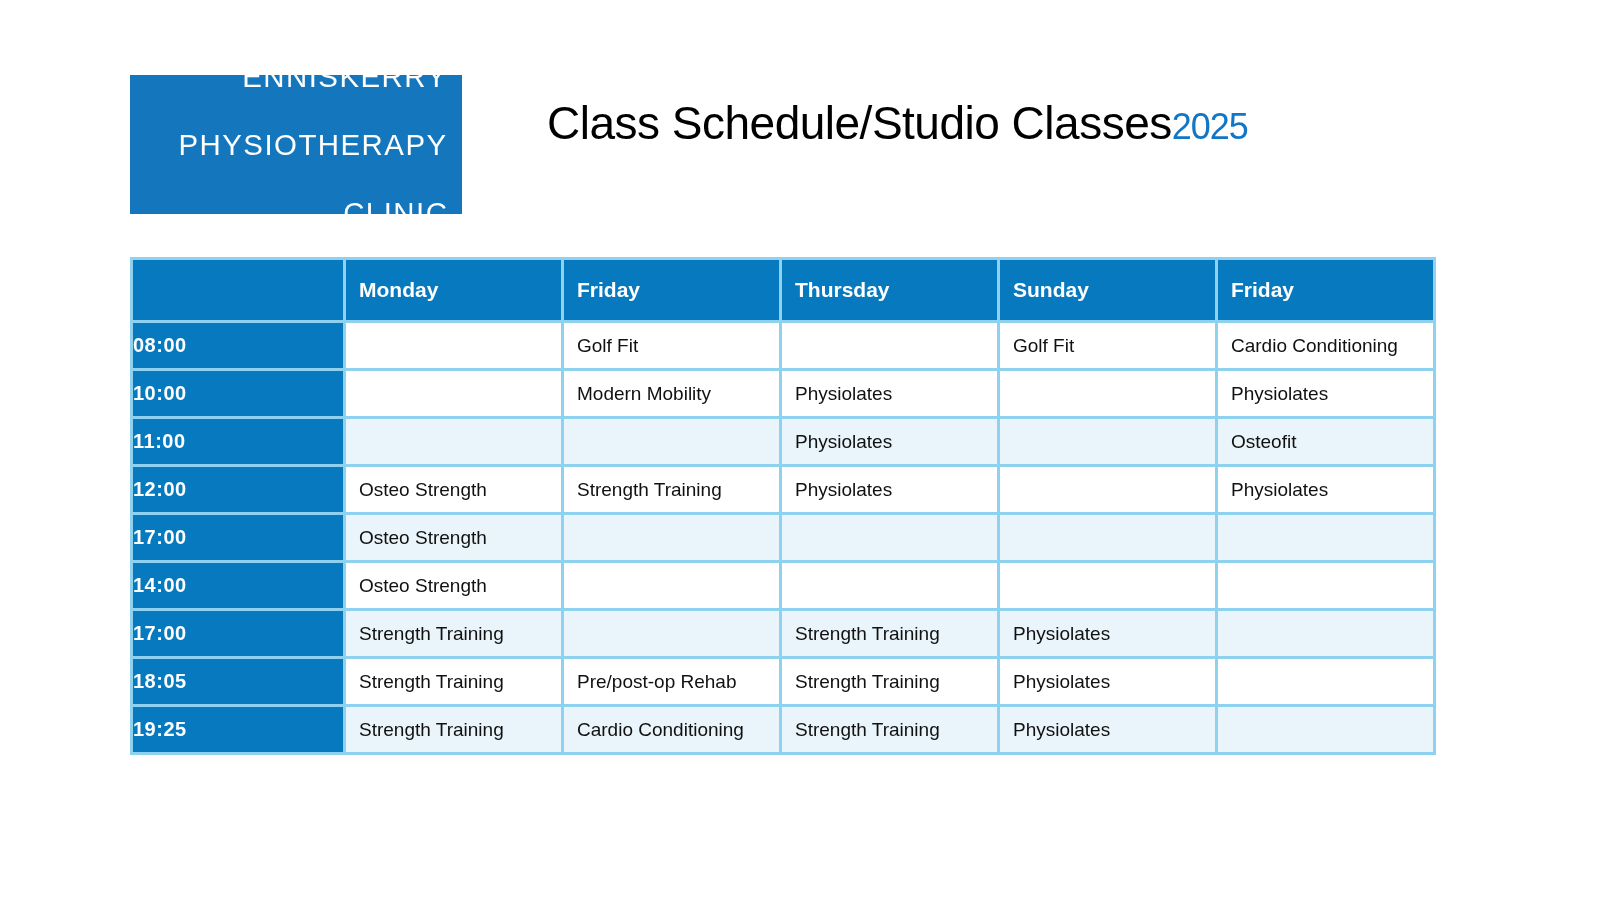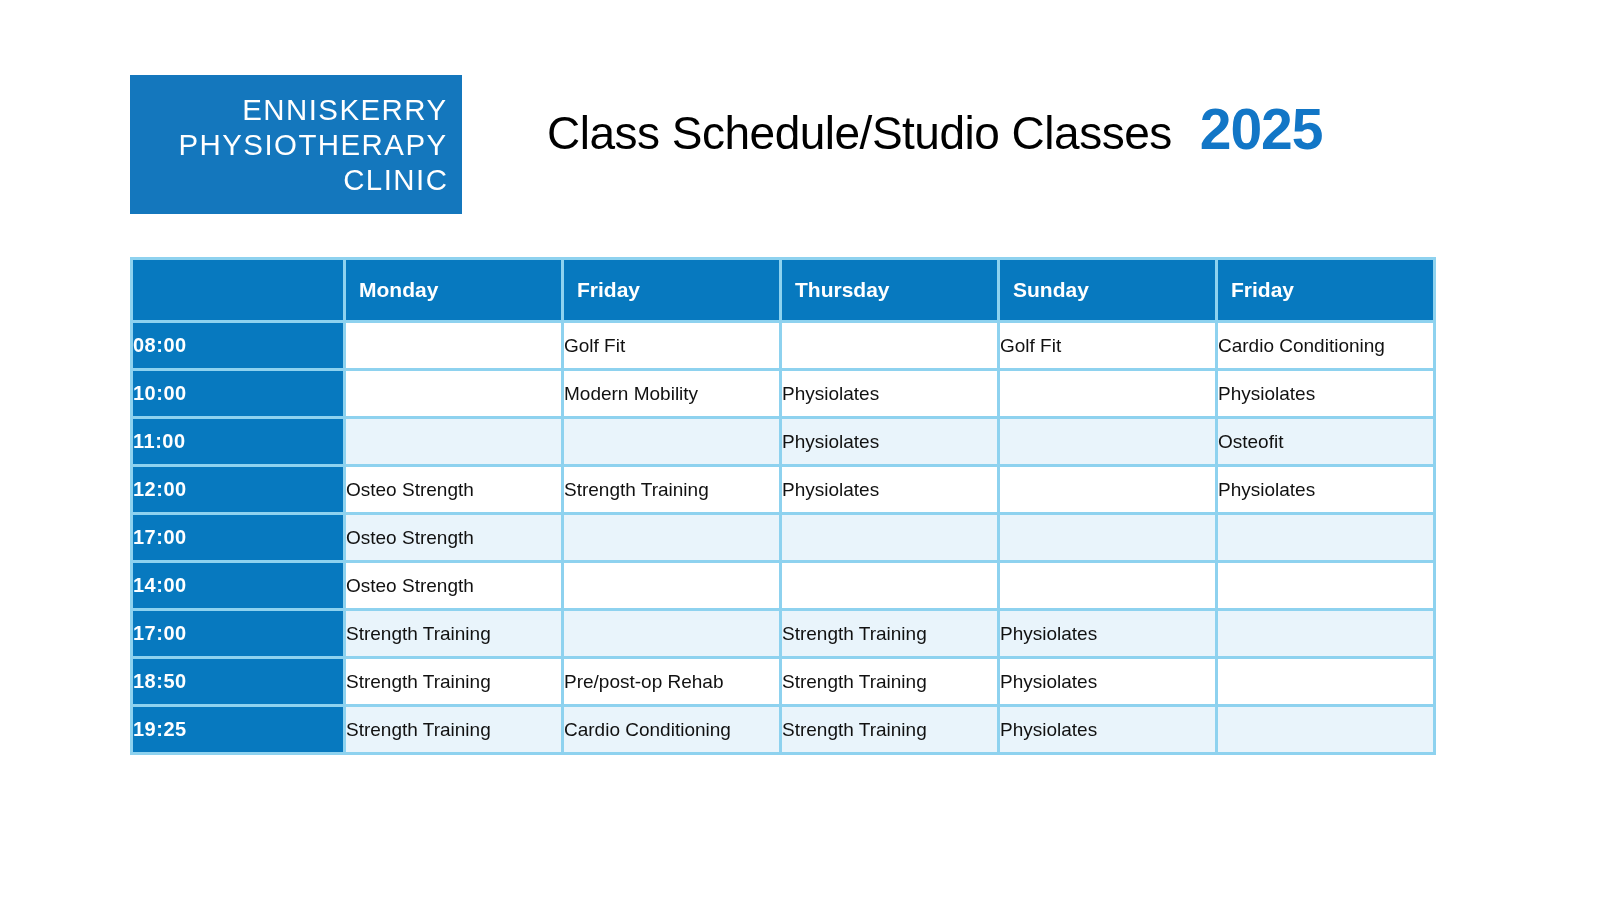--- a/index.html
+++ b/index.html
@@ -11,43 +11,43 @@
     --cell-text:#111111;
   }
   *{margin:0;padding:0;box-sizing:border-box;}
   html,body{width:1600px;height:900px;background:#ffffff;overflow:hidden;
     font-family:"Liberation Sans",sans-serif;}
   .page{position:relative;width:1600px;height:900px;background:#ffffff;}
 
   
   .logo{position:absolute;left:130px;top:75px;width:332px;height:139px;
     background:var(--brand-blue);display:flex;flex-direction:column;
-    justify-content:center;align-items:flex-end;padding-right:14px;}
+    justify-content:center;align-items:flex-end;padding-right:14px;gap:33px;}
   .logo-line{color:#ffffff;font-size:30px;line-height:35px;font-weight:100;
     letter-spacing:1.5px;transform:scaleX(0.98);transform-origin:right center;
     white-space:nowrap;}
 
   
   .title-wrap{position:absolute;left:547px;top:96px;display:flex;
-    align-items:baseline;gap:28px;white-space:nowrap;}
+    align-items:baseline;white-space:nowrap;}
   .page-title{font-size:46px;color:#000000;letter-spacing:-0.5px;font-weight:500;}
-  .year{font-size:57px;font-weight:bold;color:var(--year-blue);letter-spacing:-1px;}
+  .year{font-size:36px;font-weight:normal;color:var(--year-blue);letter-spacing:-1px;}
 
   
   table.schedule{position:absolute;left:130px;top:257px;width:1306px;
     border-collapse:separate;border-spacing:3px;background:var(--border-blue);
     table-layout:fixed;}
   th,td{vertical-align:middle;text-align:left;overflow:hidden;white-space:nowrap;}
   th.corner{background:var(--table-blue);height:60px;}
   th.day-head{background:var(--table-blue);color:#ffffff;font-size:21px;
     font-weight:bold;height:60px;padding-left:13px;}
   th.time-cell{background:var(--table-blue);color:#ffffff;font-size:20px;
     font-weight:bold;height:45px;letter-spacing:0.5px;}
   td.class-cell{background:#ffffff;color:var(--cell-text);font-size:19px;
-    height:45px;font-weight:400;}
+    height:45px;padding-left:13px;font-weight:400;}
   tr.alt td.class-cell{background:var(--row-alt);}
 </style>
 </head>
 <body>
 
 <div class="page">
 
   <div class="logo">
     <div class="logo-line">ENNISKERRY</div>
     <div class="logo-line">PHYSIOTHERAPY</div>
@@ -129,21 +129,21 @@
         </tr>
         <tr class="alt">
           <th class="time-cell">17:00</th>
           <td class="class-cell">Strength Training</td>
           <td class="class-cell"></td>
           <td class="class-cell">Strength Training</td>
           <td class="class-cell">Physiolates</td>
           <td class="class-cell"></td>
         </tr>
         <tr>
-          <th class="time-cell">18:50</th>
+          <th class="time-cell">18:05</th>
           <td class="class-cell">Strength Training</td>
           <td class="class-cell">Pre/post-op Rehab</td>
           <td class="class-cell">Strength Training</td>
           <td class="class-cell">Physiolates</td>
           <td class="class-cell"></td>
         </tr>
         <tr class="alt">
           <th class="time-cell">19:25</th>
           <td class="class-cell">Strength Training</td>
           <td class="class-cell">Cardio Conditioning</td>

